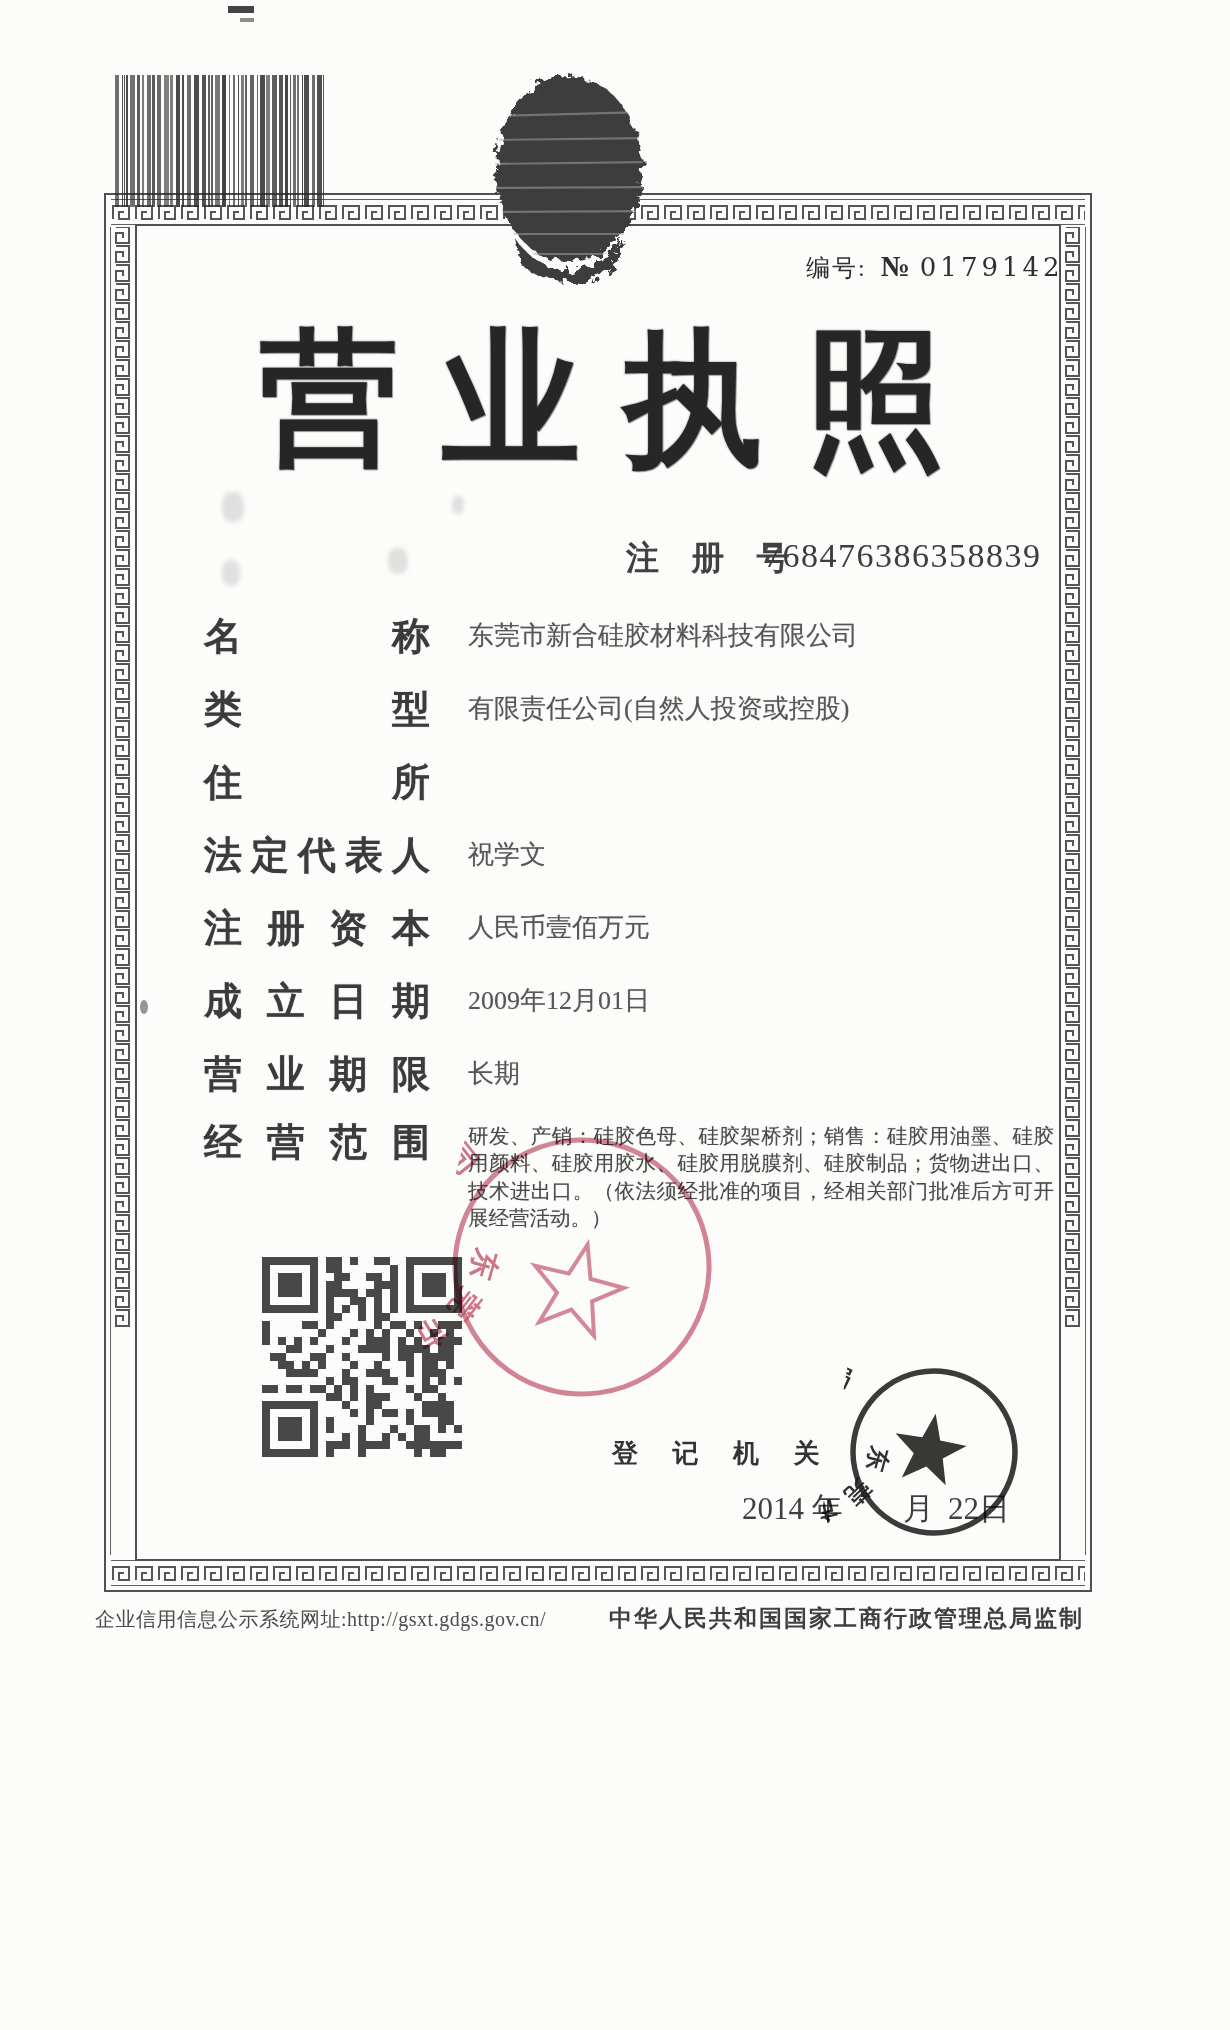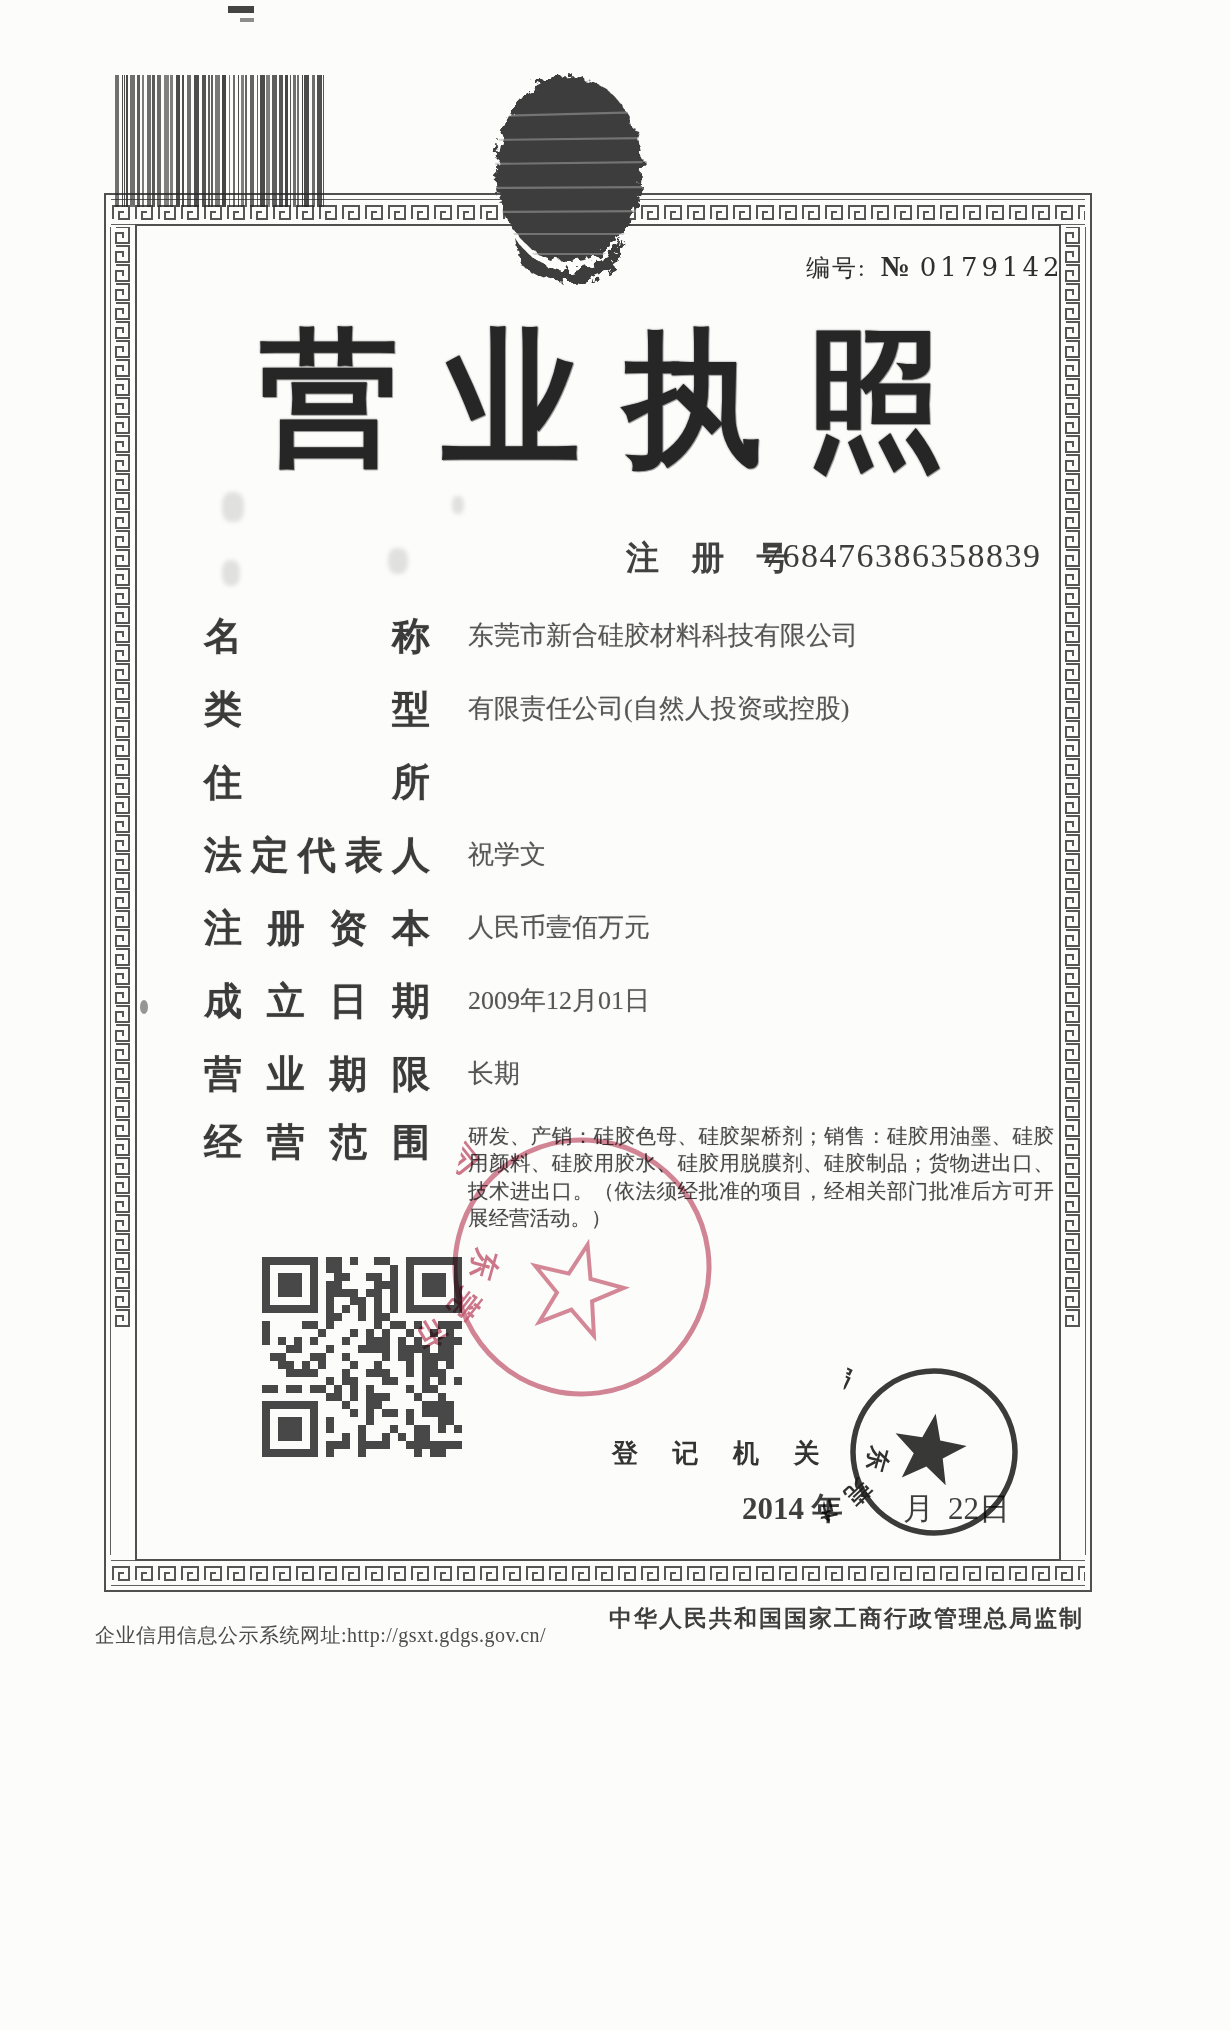--- a/index.html
+++ b/index.html
@@ -75,26 +75,26 @@
 
   
   #red-stamp{left:437px;top:1122px;width:290px;height:290px;transform:rotate(14deg);
              mix-blend-mode:multiply;z-index:8;}
   #black-stamp{left:834px;top:1352px;width:200px;height:200px;transform:rotate(10deg);
                mix-blend-mode:multiply;z-index:9;}
 
   
   #registry-label{left:612px;top:1436px;font-size:26px;letter-spacing:14px;font-weight:600;color:#343434;z-index:6;}
   #date-line{left:0;top:1488px;width:1230px;height:44px;font-size:31px;color:#3f3f3f;z-index:7;}
-  #date-line .y{position:absolute;left:742px;font-weight:bold;}
+  #date-line .y{position:absolute;left:742px;}
   #date-line .m{position:absolute;left:903px;}
   #date-line .d{position:absolute;left:948px;}
 
   
-  #footer-left{left:95px;top:1606px;font-size:20px;color:#4c4c4c;letter-spacing:.5px;margin-top:16px;}
+  #footer-left{left:95px;top:1606px;font-size:20px;color:#4c4c4c;letter-spacing:.5px;}
   #footer-right{top:1603px;right:146px;font-size:23px;color:#3f3f3f;font-weight:700;letter-spacing:2px;}
 
   
   .smudge{position:absolute;background:#9a9a9a;opacity:.28;filter:blur(2px);border-radius:40%;}
   .mark{position:absolute;background:#444;filter:blur(.6px);}
 </style>
 </head>
 <body>
 
 <div class="mark" style="left:228px;top:6px;width:26px;height:7px;"></div>

